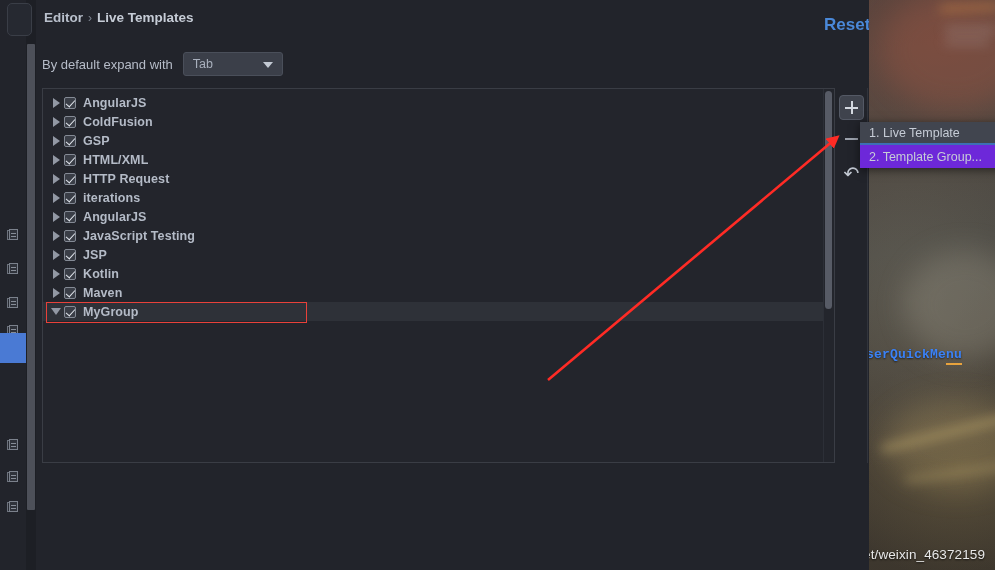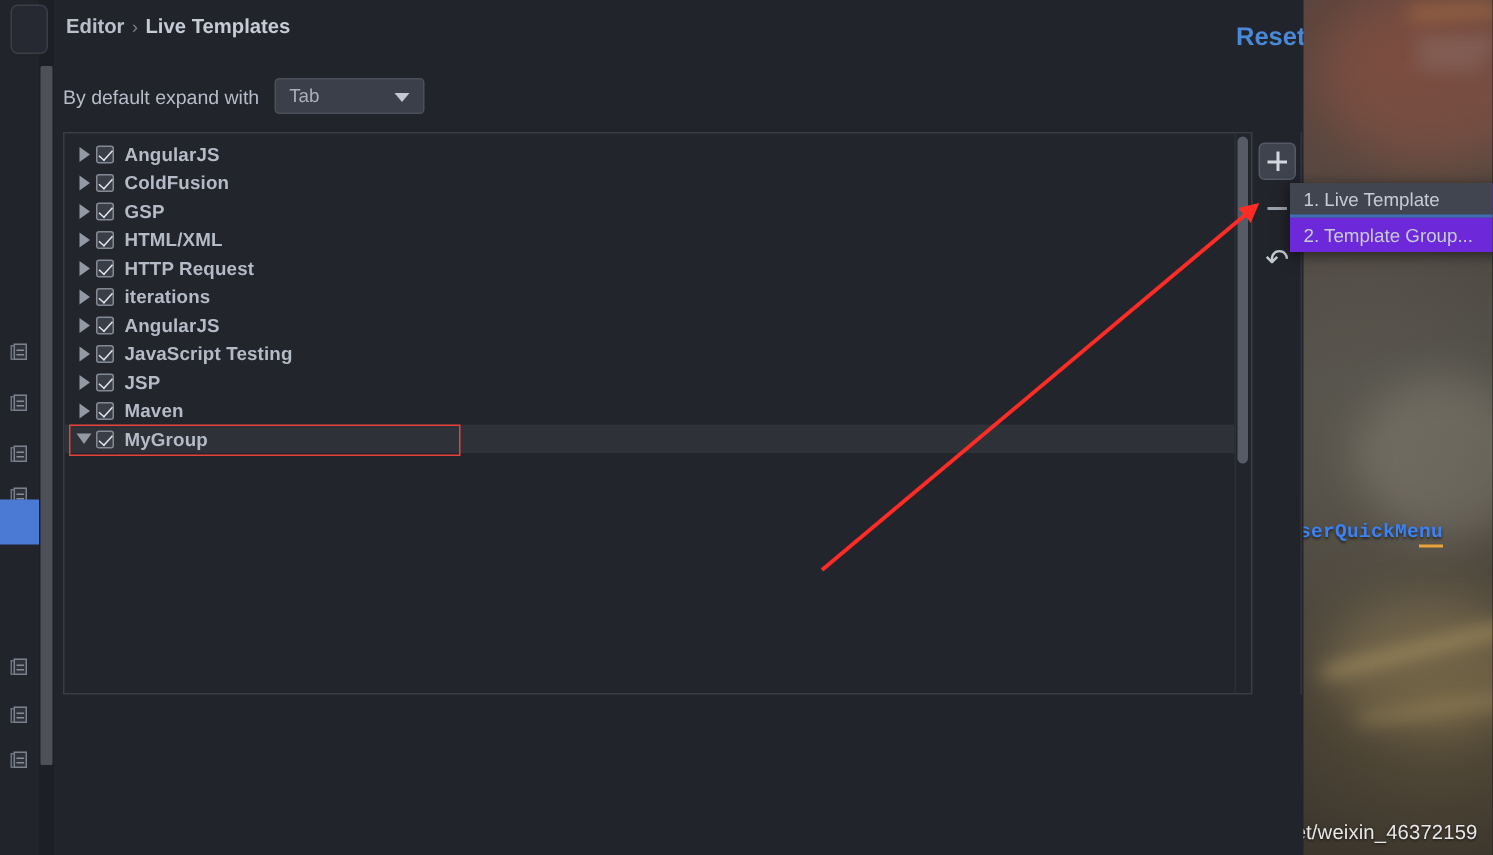--- a/index.html
+++ b/index.html
@@ -565,20 +565,27 @@
             </span>
             <span class="cb"></span>
             <span class="tree-label">JavaScript Testing</span>
           </div>
           <div class="tree-row">
             <span class="twisty">
               <i></i>
             </span>
             <span class="cb"></span>
             <span class="tree-label">JSP</span>
+          </div>
+          <div class="tree-row">
+            <span class="twisty">
+              <i></i>
+            </span>
+            <span class="cb"></span>
+            <span class="tree-label">Kotlin</span>
           </div>
           <div class="tree-row">
             <span class="twisty">
               <i></i>
             </span>
             <span class="cb"></span>
             <span class="tree-label">Maven</span>
           </div>
           <div class="tree-row selected highlight-box">
             <span class="twisty open">

